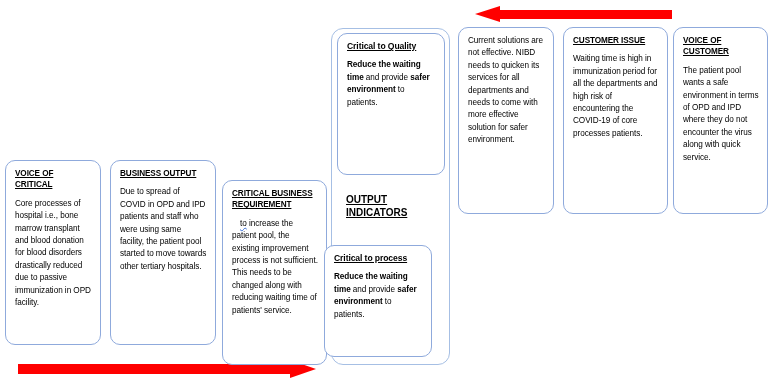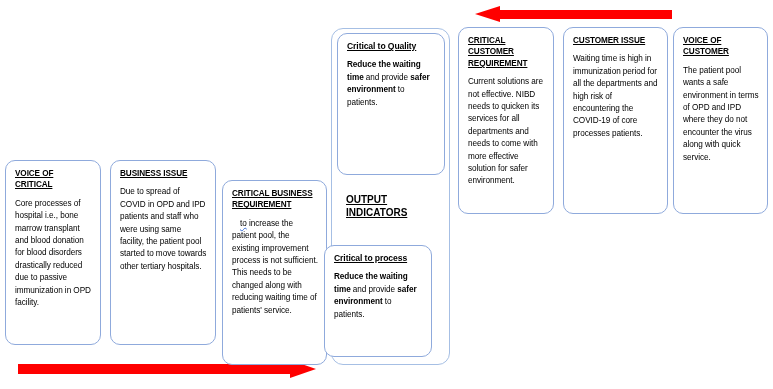--- a/index.html
+++ b/index.html
@@ -91,21 +91,21 @@
     <div class="shaft"></div>
     <div class="head"></div>
   </div>
 
   <div class="box" style="left:5px; top:160px; width:96px; height:185px;">
     <div class="hd">VOICE OF CRITICAL</div>
     <div class="bd">Core processes of hospital i.e., bone marrow transplant and blood donation for blood disorders drastically reduced due to passive immunization in OPD facility.</div>
   </div>
 
   <div class="box" style="left:110px; top:160px; width:106px; height:185px;">
-    <div class="hd">BUSINESS ISSUE</div>
+    <div class="hd">BUSINESS OUTPUT</div>
     <div class="bd">Due to spread of COVID in OPD and IPD patients and staff who were using same facility, the patient pool started to move towards other tertiary hospitals.</div>
   </div>
 
   <div class="box" style="left:222px; top:160px; width:105px; height:185px;margin-top:20px;">
     <div class="hd">CRITICAL BUSINESS REQUIREMENT</div>
     <div class="bd"><span class="sp">to</span><span> increase the patient pool, the existing improvement process is not sufficient. This needs to be changed along with reducing waiting time of patients' service.</span></div>
   </div>
 
   <div class="outerbox" style="left:331px; top:28px; width:119px; height:337px;"></div>
 
@@ -116,21 +116,20 @@
 
   <div class="label" style="left:346px; top:194px; width:100px; white-space:pre-line;">OUTPUT
 INDICATORS</div>
 
   <div class="box" style="left:324px; top:245px; width:108px; height:112px;">
     <div class="hd sentence">Critical to process</div>
     <div class="bd"><b>Reduce the waiting time</b><span> and provide </span><b>safer environment</b><span> to patients.</span></div>
   </div>
 
   <div class="box" style="left:458px; top:27px; width:96px; height:187px;">
-    <div class="hd">CRITICAL CUSTOMER REQUIREMENT</div>
     <div class="bd">Current solutions are not effective. NIBD needs to quicken its services for all departments and needs to come with more effective solution for safer environment.</div>
   </div>
 
   <div class="box" style="left:563px; top:27px; width:105px; height:187px;">
     <div class="hd">CUSTOMER ISSUE</div>
     <div class="bd">Waiting time is high in immunization period for all the departments and high risk of encountering the COVID-19 of core processes patients.</div>
   </div>
 
   <div class="box" style="left:673px; top:27px; width:95px; height:187px;">
     <div class="hd">VOICE OF CUSTOMER</div>

